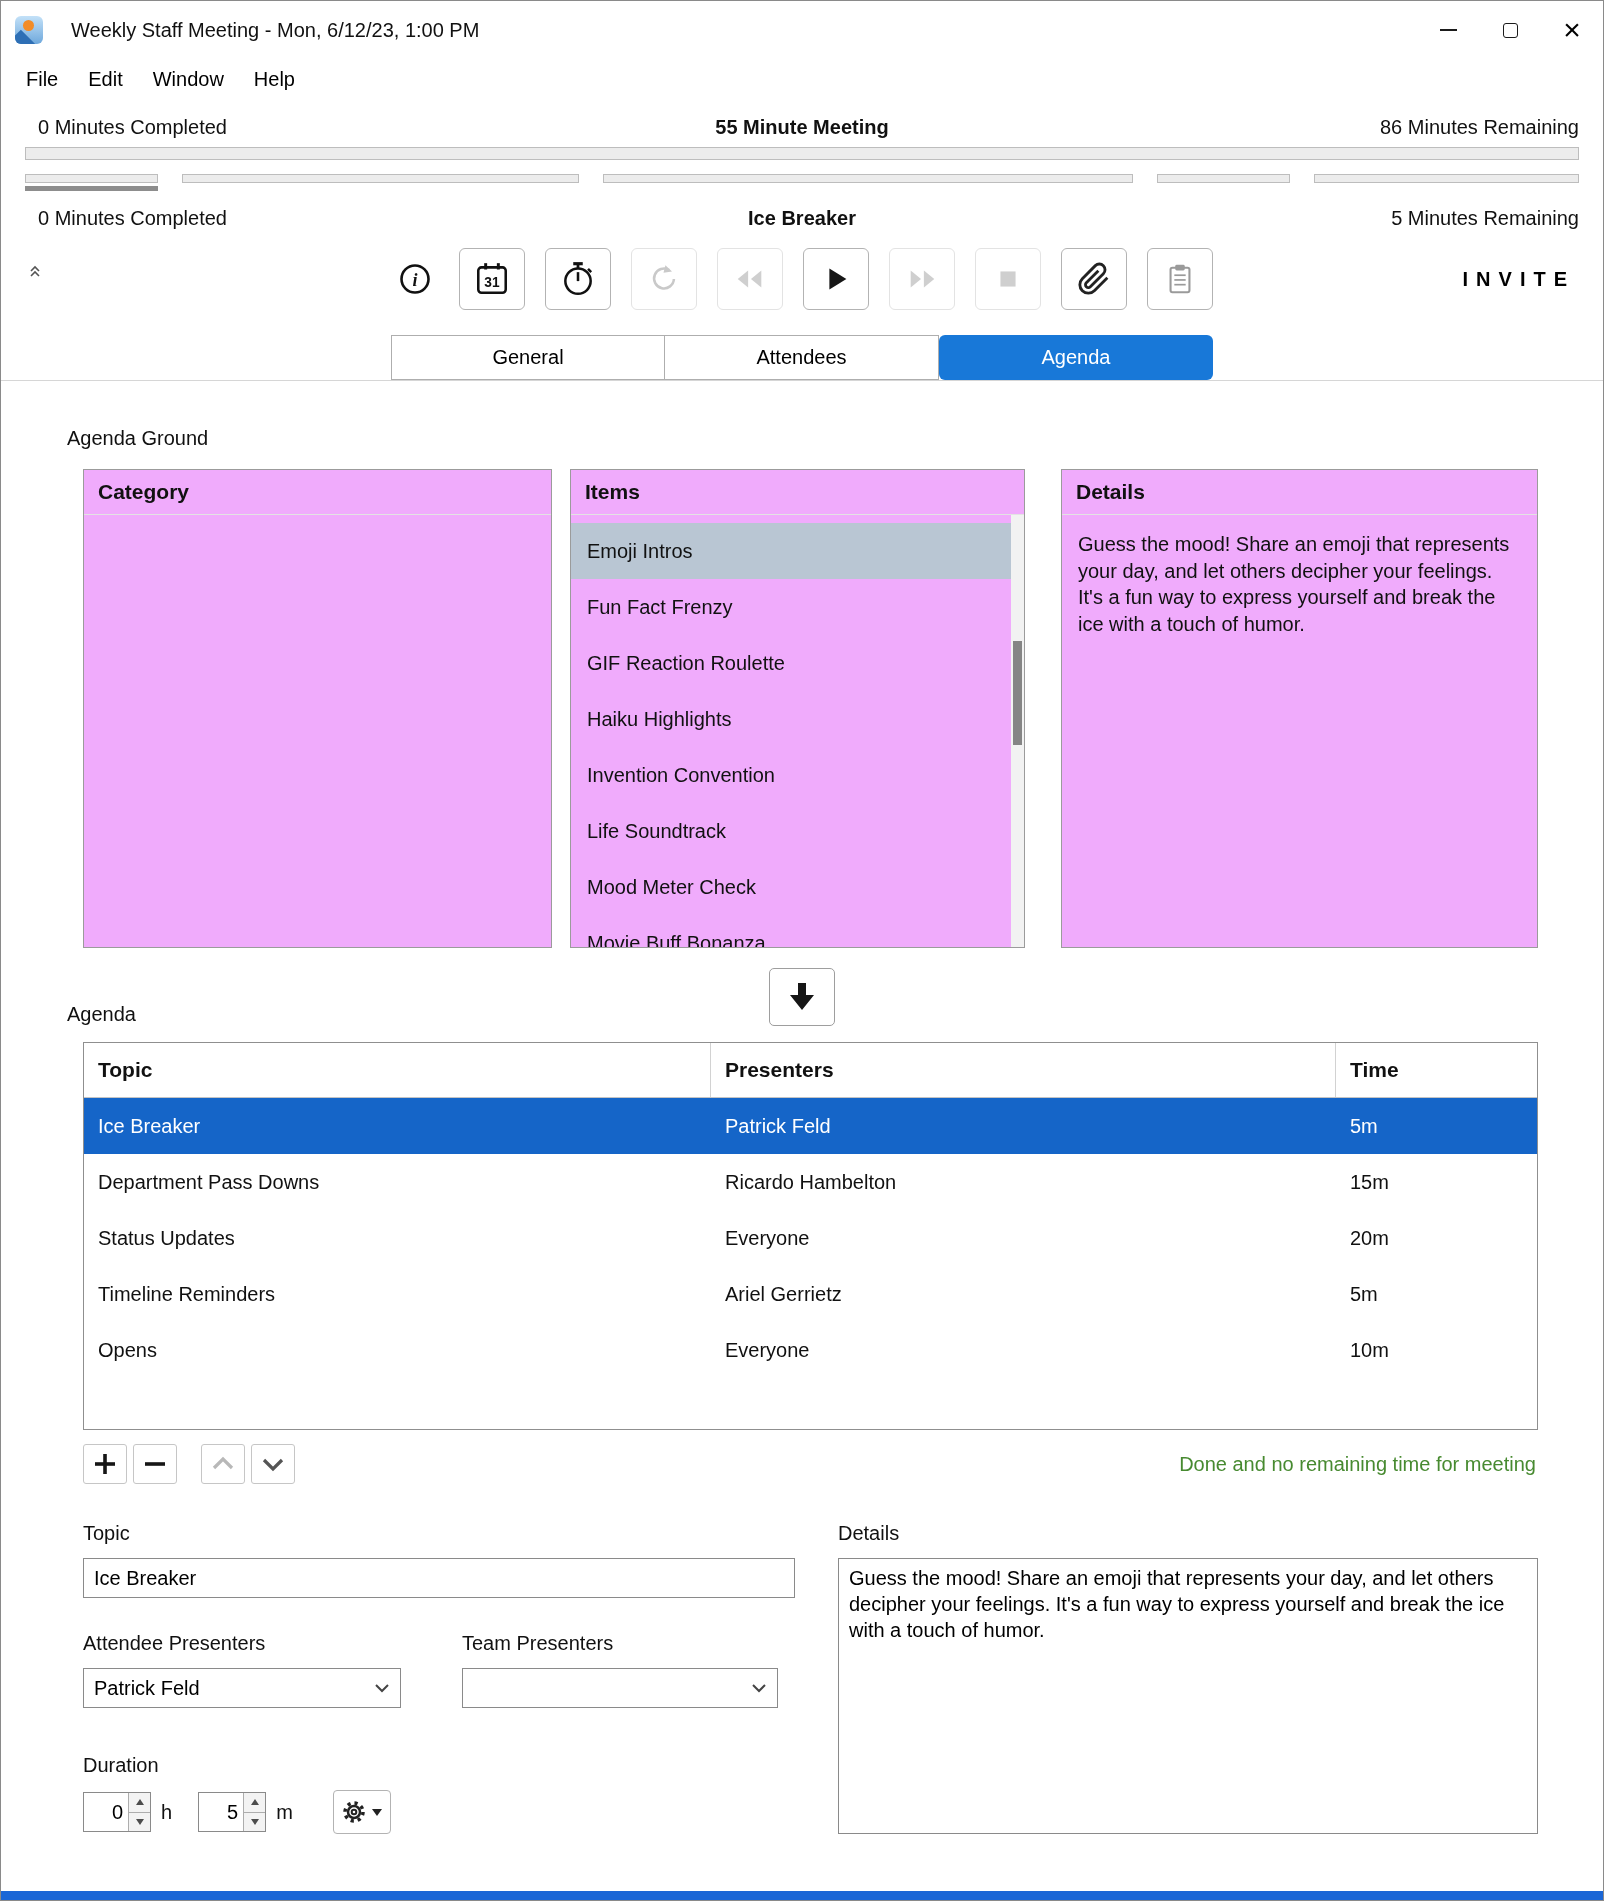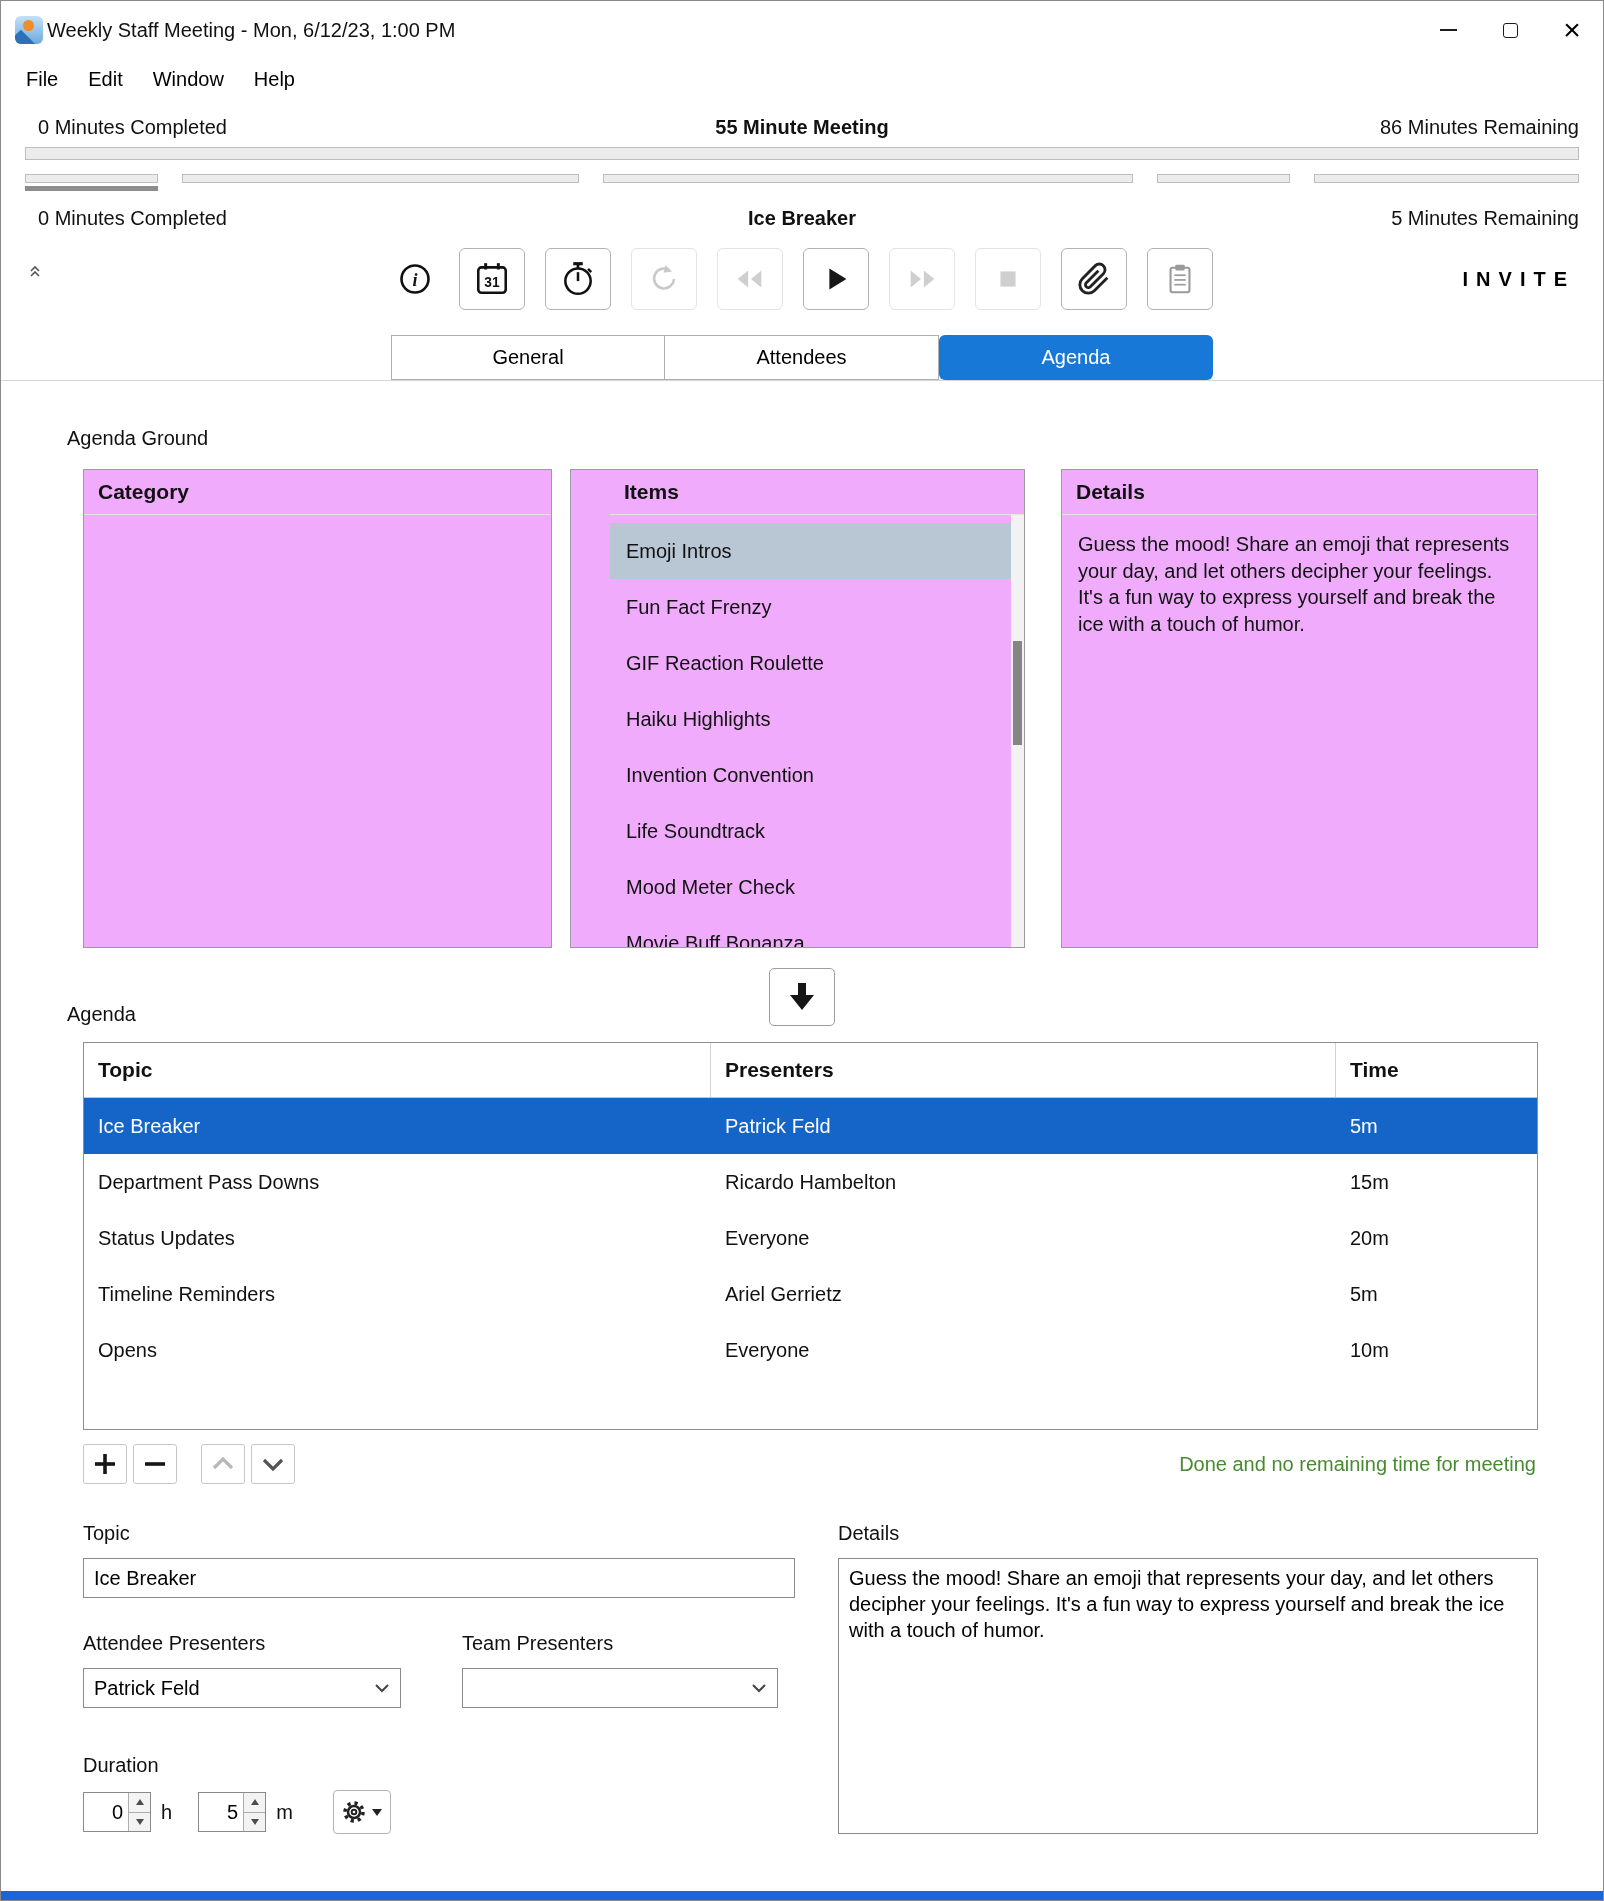--- a/index.html
+++ b/index.html
@@ -2,21 +2,21 @@
 <html style="--accent-blue: #1878d8; --row-selected: #1565c8; --list-selected: #b9c6d3; --status-green: #478a30; --bottom-bar-blue: #1a66d6;"><head>
 <meta charset="utf-8">
 <style>
   *{box-sizing:border-box;margin:0;padding:0;}
   html,body{width:1604px;height:1901px;overflow:hidden;}
   body{font-family:"Liberation Sans","DejaVu Sans",sans-serif;background:#fff;color:#111;font-size:20px;}
   .window{position:relative;width:1604px;height:1901px;border:1px solid #8a8a8a;background:#fff;overflow:hidden;}
 
   
   .titlebar{height:58px;display:flex;align-items:center;justify-content:space-between;padding-left:14px;}
-  .tb-left{display:flex;align-items:center;gap:4px;}
+  .tb-left{display:flex;align-items:center;gap:28px;}
   .app-icon{width:28px;height:28px;border-radius:6px;background:linear-gradient(#c3e1f8,#6ea8dc);position:relative;overflow:hidden;flex:none;}
   .app-icon .sun{position:absolute;left:8px;top:4px;width:11px;height:11px;border-radius:50%;background:#f28c28;}
   .app-icon .hill{position:absolute;left:-5px;bottom:-12px;width:26px;height:20px;background:#2e6fb5;transform:rotate(45deg);}
   .tb-controls{display:flex;height:100%;}
   .tb-btn{width:62px;height:100%;display:flex;align-items:center;justify-content:center;background:transparent;border:none;}
   .min-glyph{width:17px;border-top:2px solid #1b1b1b;}
   .max-glyph{width:15px;height:15px;border:1.8px solid #1b1b1b;border-radius:3px;}
   .close-glyph{font-size:30px;line-height:1;font-weight:300;}
 
   
@@ -51,21 +51,21 @@
   .tab.t1{border-left:none;}
   .tab.active{background:var(--accent-blue,#1878d8);color:#fff;border:none;border-radius:6px;margin-bottom:-1px;}
 
   
   .sec-label{margin:46px 0 0 66px;height:28px;}
 
   
   .panels{display:flex;margin:14px 0 0 82px;width:1455px;height:479px;}
   .panel{border:1px solid #9b9b9b;height:100%;position:relative;background:#f0abfc;}
   .panel.cat{width:469px;margin-right:18px;}
-  .panel.itemsp{width:455px;margin-right:36px;padding-left:39px;}
+  .panel.itemsp{width:455px;margin-right:36px;}
   .panel.det{width:477px;}
   .panel-head{height:45px;display:flex;align-items:center;padding-left:14px;font-weight:bold;font-size:21px;border-bottom:1px solid #e3e3e3;}
   .panel-body{position:relative;height:432px;overflow:hidden;}
   .list{padding-top:8px;margin-right:13px;}
   .lrow{height:56px;display:flex;align-items:center;}
   .lrow.group{padding-left:22px;font-weight:bold;}
   .lrow.item{padding-left:52px;}
   .itemsp .lrow{padding-left:16px;}
   .lrow.selected{background:var(--list-selected,#b9c6d3);}
   .vscroll{position:absolute;top:0;right:0;width:13px;height:100%;background:#f2f2f2;}

